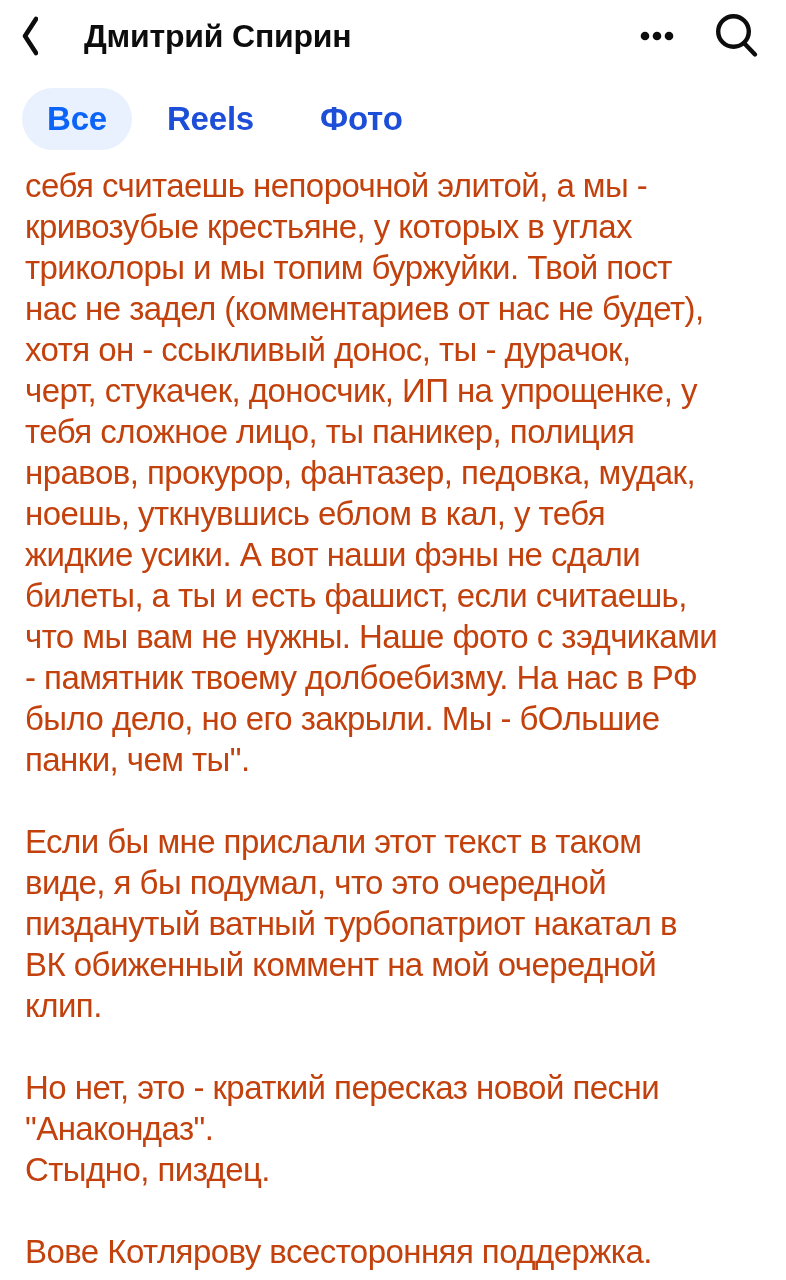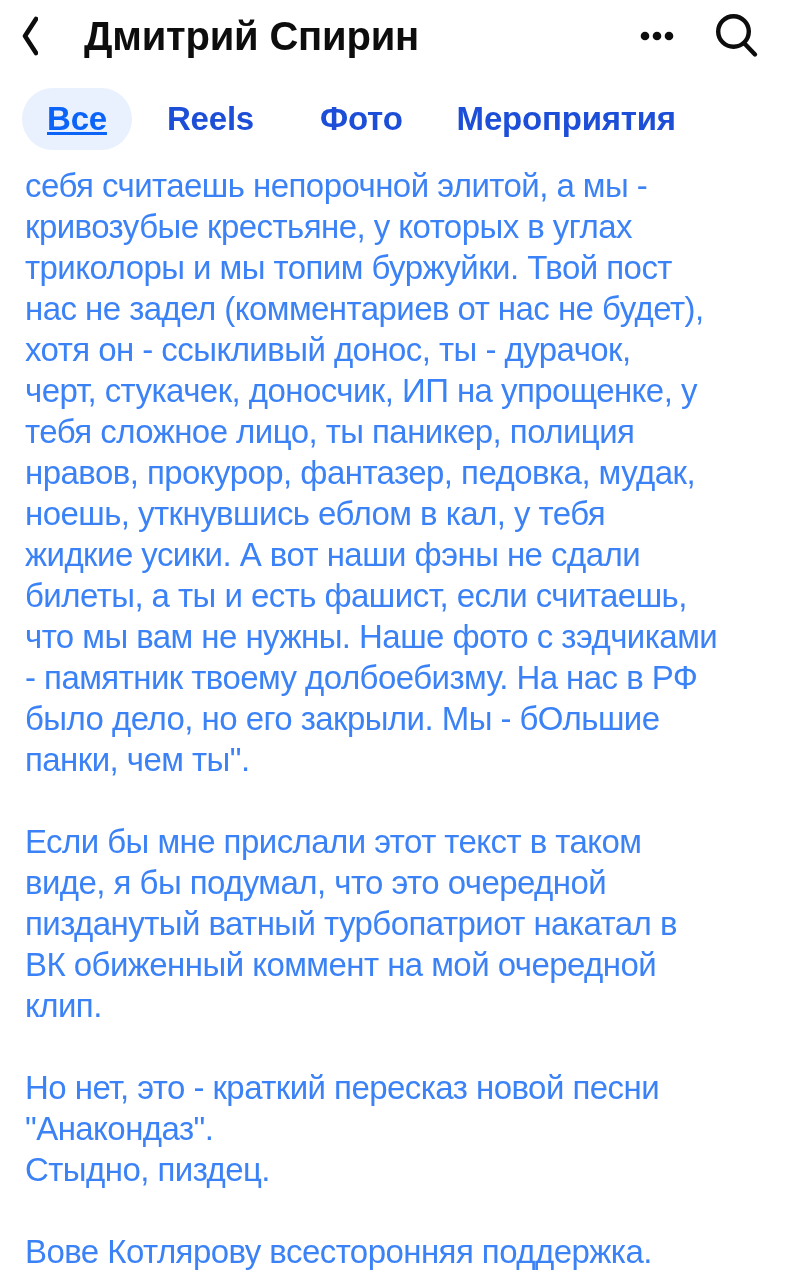--- a/index.html
+++ b/index.html
@@ -20,21 +20,21 @@
     height: 60px;
     padding: 12px 26px 0 22px;
   }
   .icon-btn {
     background: none; border: none; padding: 0; margin: 0;
     display: flex; align-items: center; justify-content: center;
     cursor: pointer;
   }
   .page-title {
     margin: 0 0 0 46px;
-    font-size: 40px;
+    font-size: 32px;
     font-weight: 600;
     letter-spacing: -0.2px;
     color: #0d0d0d;
     white-space: nowrap;
   }
   .header-right {
     margin-left: auto;
     display: flex;
     align-items: center;
     gap: 40px;
@@ -56,36 +56,35 @@
     padding: 0;
     cursor: pointer;
     white-space: nowrap;
   }
   .tab.active {
     background: var(--pill-bg, #E8F1FD);
     color: var(--accent, #0B63F8);
     border-radius: 31px;
     height: 62px;
     padding: 8px 25px;
-    text-decoration: underline;
   }
   .tab:nth-child(2) { margin-left: 35px; }
   .tab:nth-child(3) { margin-left: 66px; }
   .tab:nth-child(4) { margin-left: 54px; }
   
   .post {
     padding: 0 25px;
     margin-top: 15px;
   }
   .post-text {
     margin: 0;
     font-size: 33px;
     line-height: 41px;
     letter-spacing: -0.55px;
-    color: #3b82f6;
+    color: #c2410c;
     white-space: pre-line;
   }
 </style>
 </head>
 <body>
 
 <div class="screen">
 
   <header class="header">
     <button class="icon-btn">
@@ -116,21 +115,20 @@
           </svg>
         </span>
       </button>
     </div>
   </header>
 
   <nav class="tabs">
     <button class="tab active">Все</button>
     <button class="tab">Reels</button>
     <button class="tab">Фото</button>
-    <button class="tab">Мероприятия</button>
   </nav>
 
   <main class="post">
     <p class="post-text">себя считаешь непорочной элитой, а мы -
 кривозубые крестьяне, у которых в углах
 триколоры и мы топим буржуйки. Твой пост
 нас не задел (комментариев от нас не будет),
 хотя он - ссыкливый донос, ты - дурачок,
 черт, стукачек, доносчик, ИП на упрощенке, у
 тебя сложное лицо, ты паникер, полиция

